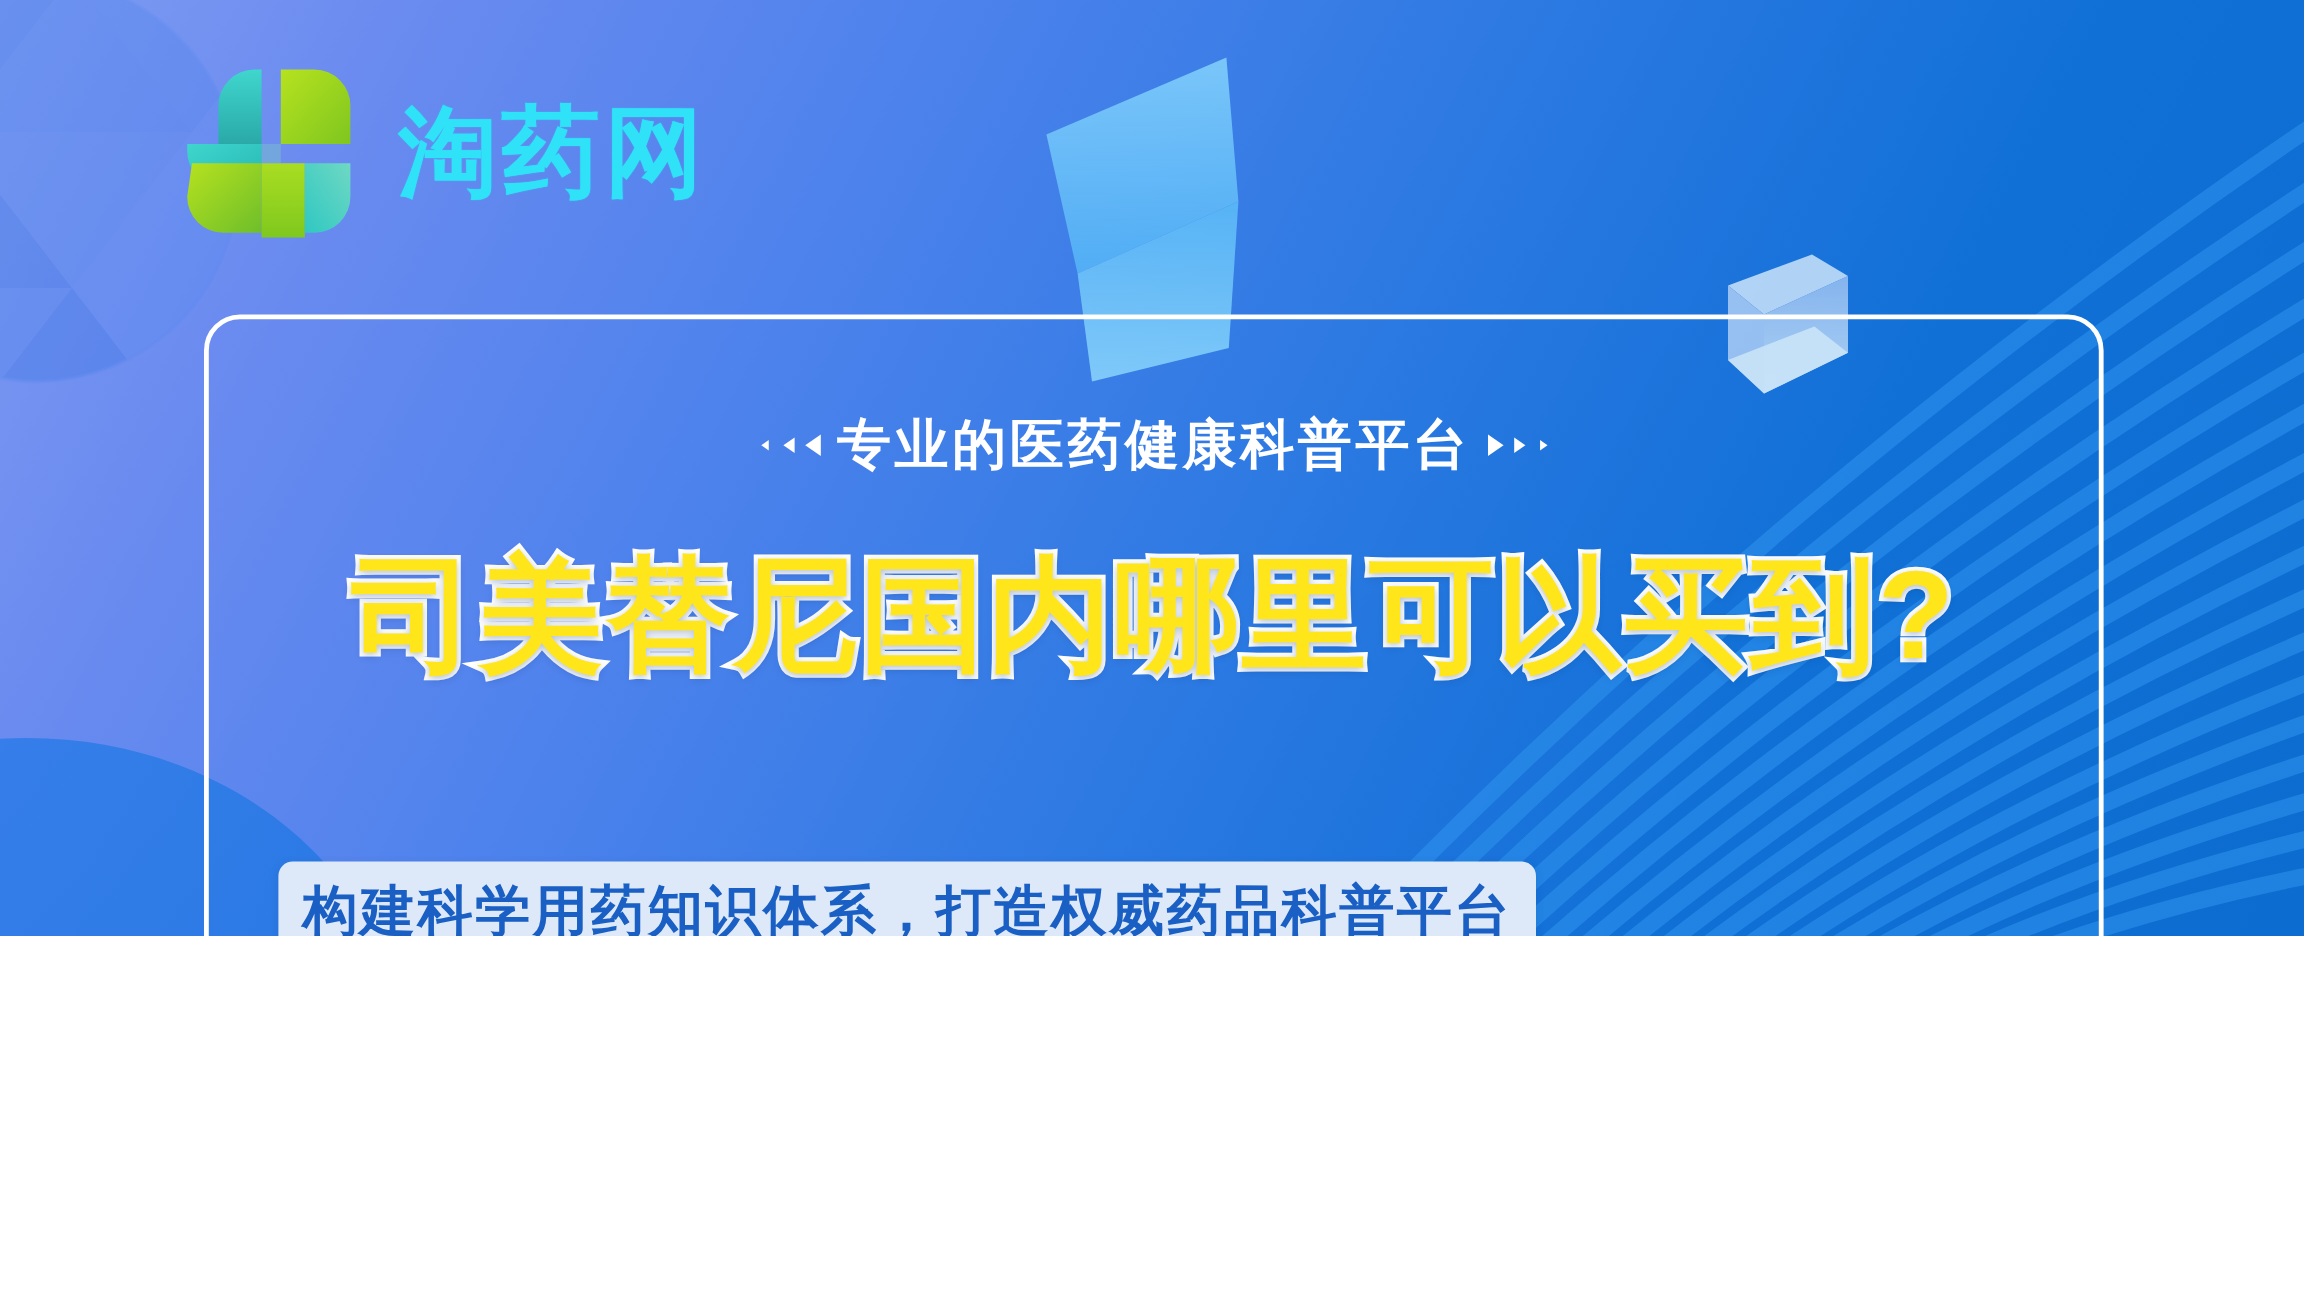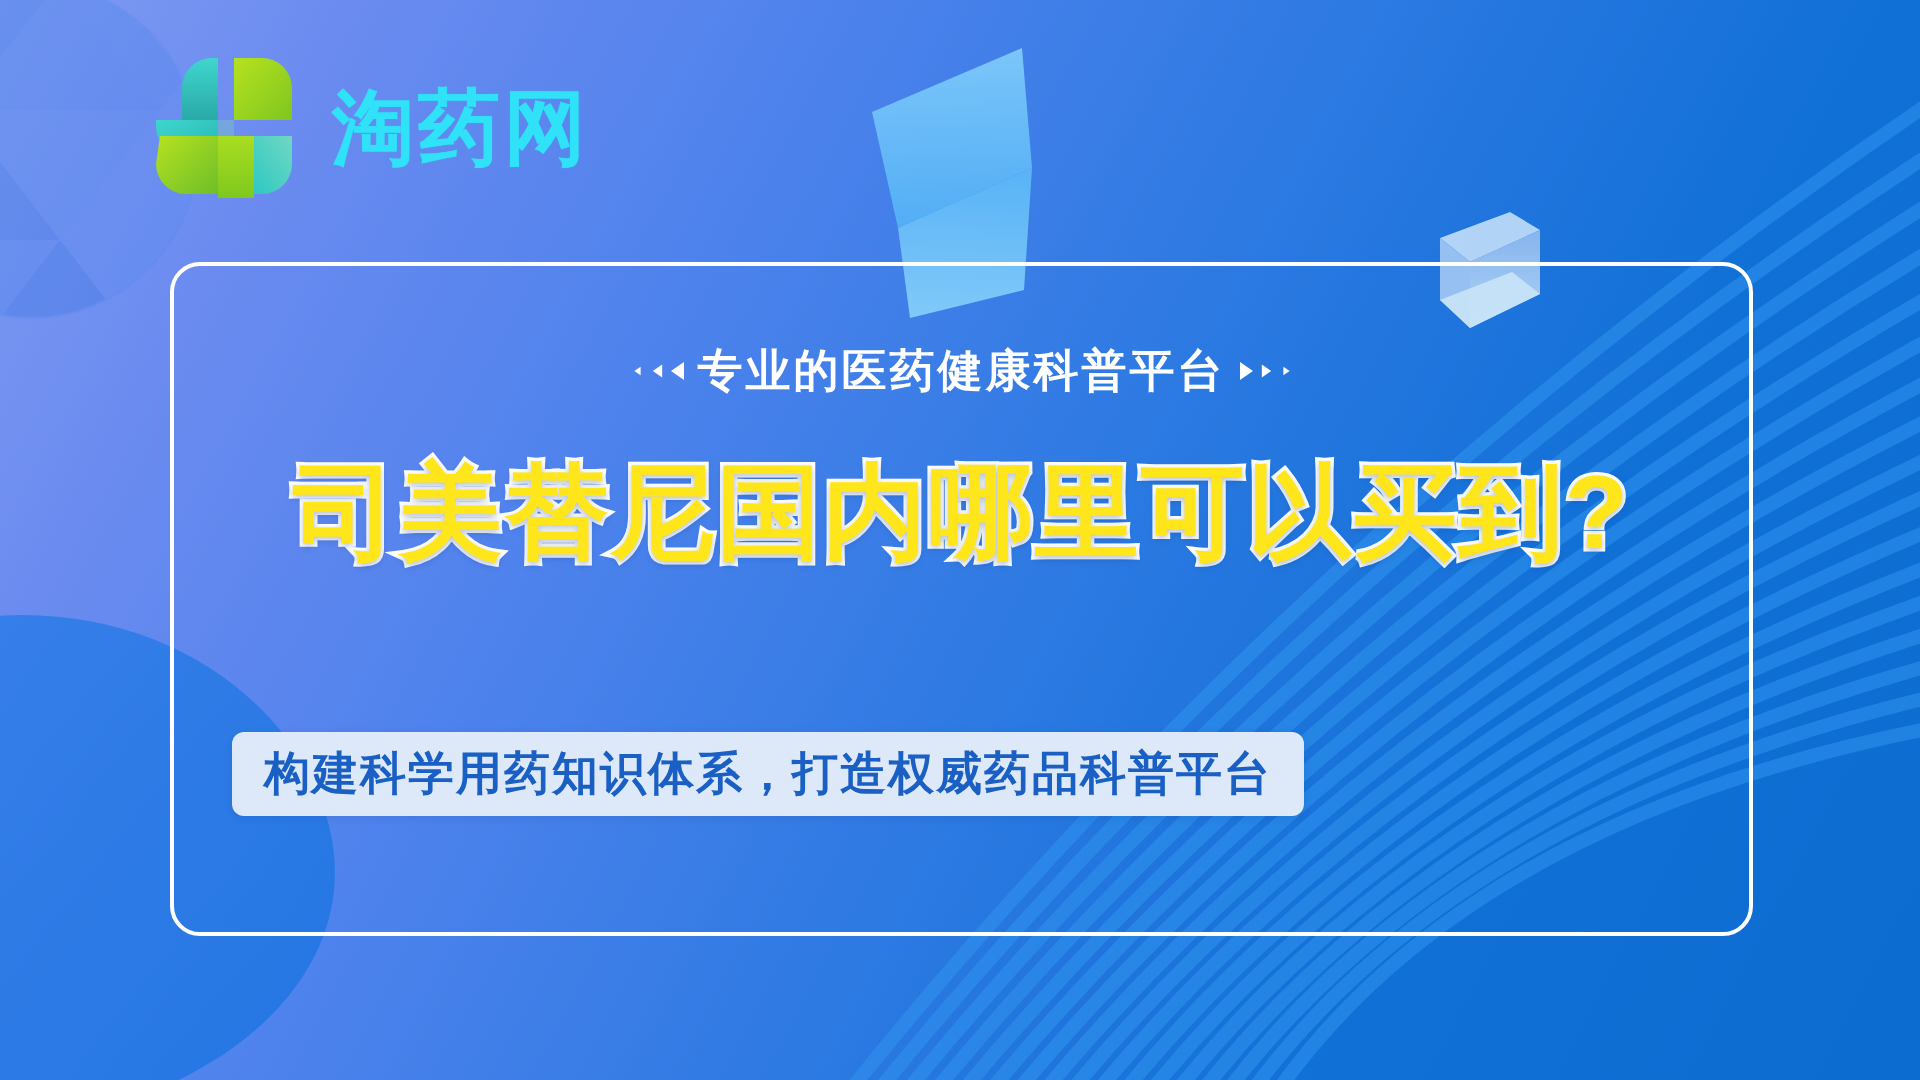--- a/index.html
+++ b/index.html
@@ -1,21 +1,21 @@
 <!DOCTYPE html>
 <html><head>
 <meta charset="utf-8">
 <style>
   html,body{margin:0;padding:0;}
   body{
     width:1920px;height:1080px;overflow:hidden;
     font-family:"Liberation Sans","DejaVu Sans",sans-serif;
   }
   #stage{
-    position:relative;width:1920px;height:1080px;overflow:hidden;
+    position:relative;width:1920px;height:780px;overflow:hidden;
     background:linear-gradient(118deg,#7e9cf2 0%,#6b8bf0 14%,#4d82ec 34%,#2b79e2 56%,#1070d6 76%,#0d6ccf 100%);
   }
   .svgfull{position:absolute;left:0;top:0;width:1920px;height:1080px;}
 
   
   #logo-block{position:absolute;left:150px;top:52px;display:flex;align-items:center;gap:30px;}
   #logo-mark{width:152px;height:152px;position:relative;}
   #brand-name{
     font-size:82px;font-weight:bold;color:#2fe2f7;letter-spacing:4px;
     line-height:1;white-space:nowrap;
@@ -50,22 +50,22 @@
     position:absolute;left:0;right:0;top:178px;text-align:center;
     font-size:104px;font-weight:bold;letter-spacing:2px;white-space:nowrap;
     color:#ffe61a;
     -webkit-text-stroke:7px #ffffff;
     paint-order:stroke fill;
     text-shadow:0 3px 7px rgba(10,50,120,.30);
   }
 
   
   #bottom-strip{
-    position:absolute;left:58px;top:466px;
-    height:84px;padding:0 32px;
+    position:absolute;left:58px;top:452px;
+    height:84px;padding:0 20px;
     display:flex;align-items:center;
     background:#dde9f8;border-radius:12px;
     box-shadow:0 2px 8px rgba(10,50,120,.12);
   }
   #bottom-strip-text{
     font-size:46px;font-weight:bold;letter-spacing:2px;color:#1a5fc4;white-space:nowrap;
   }
 </style>
 </head>
 <body>

